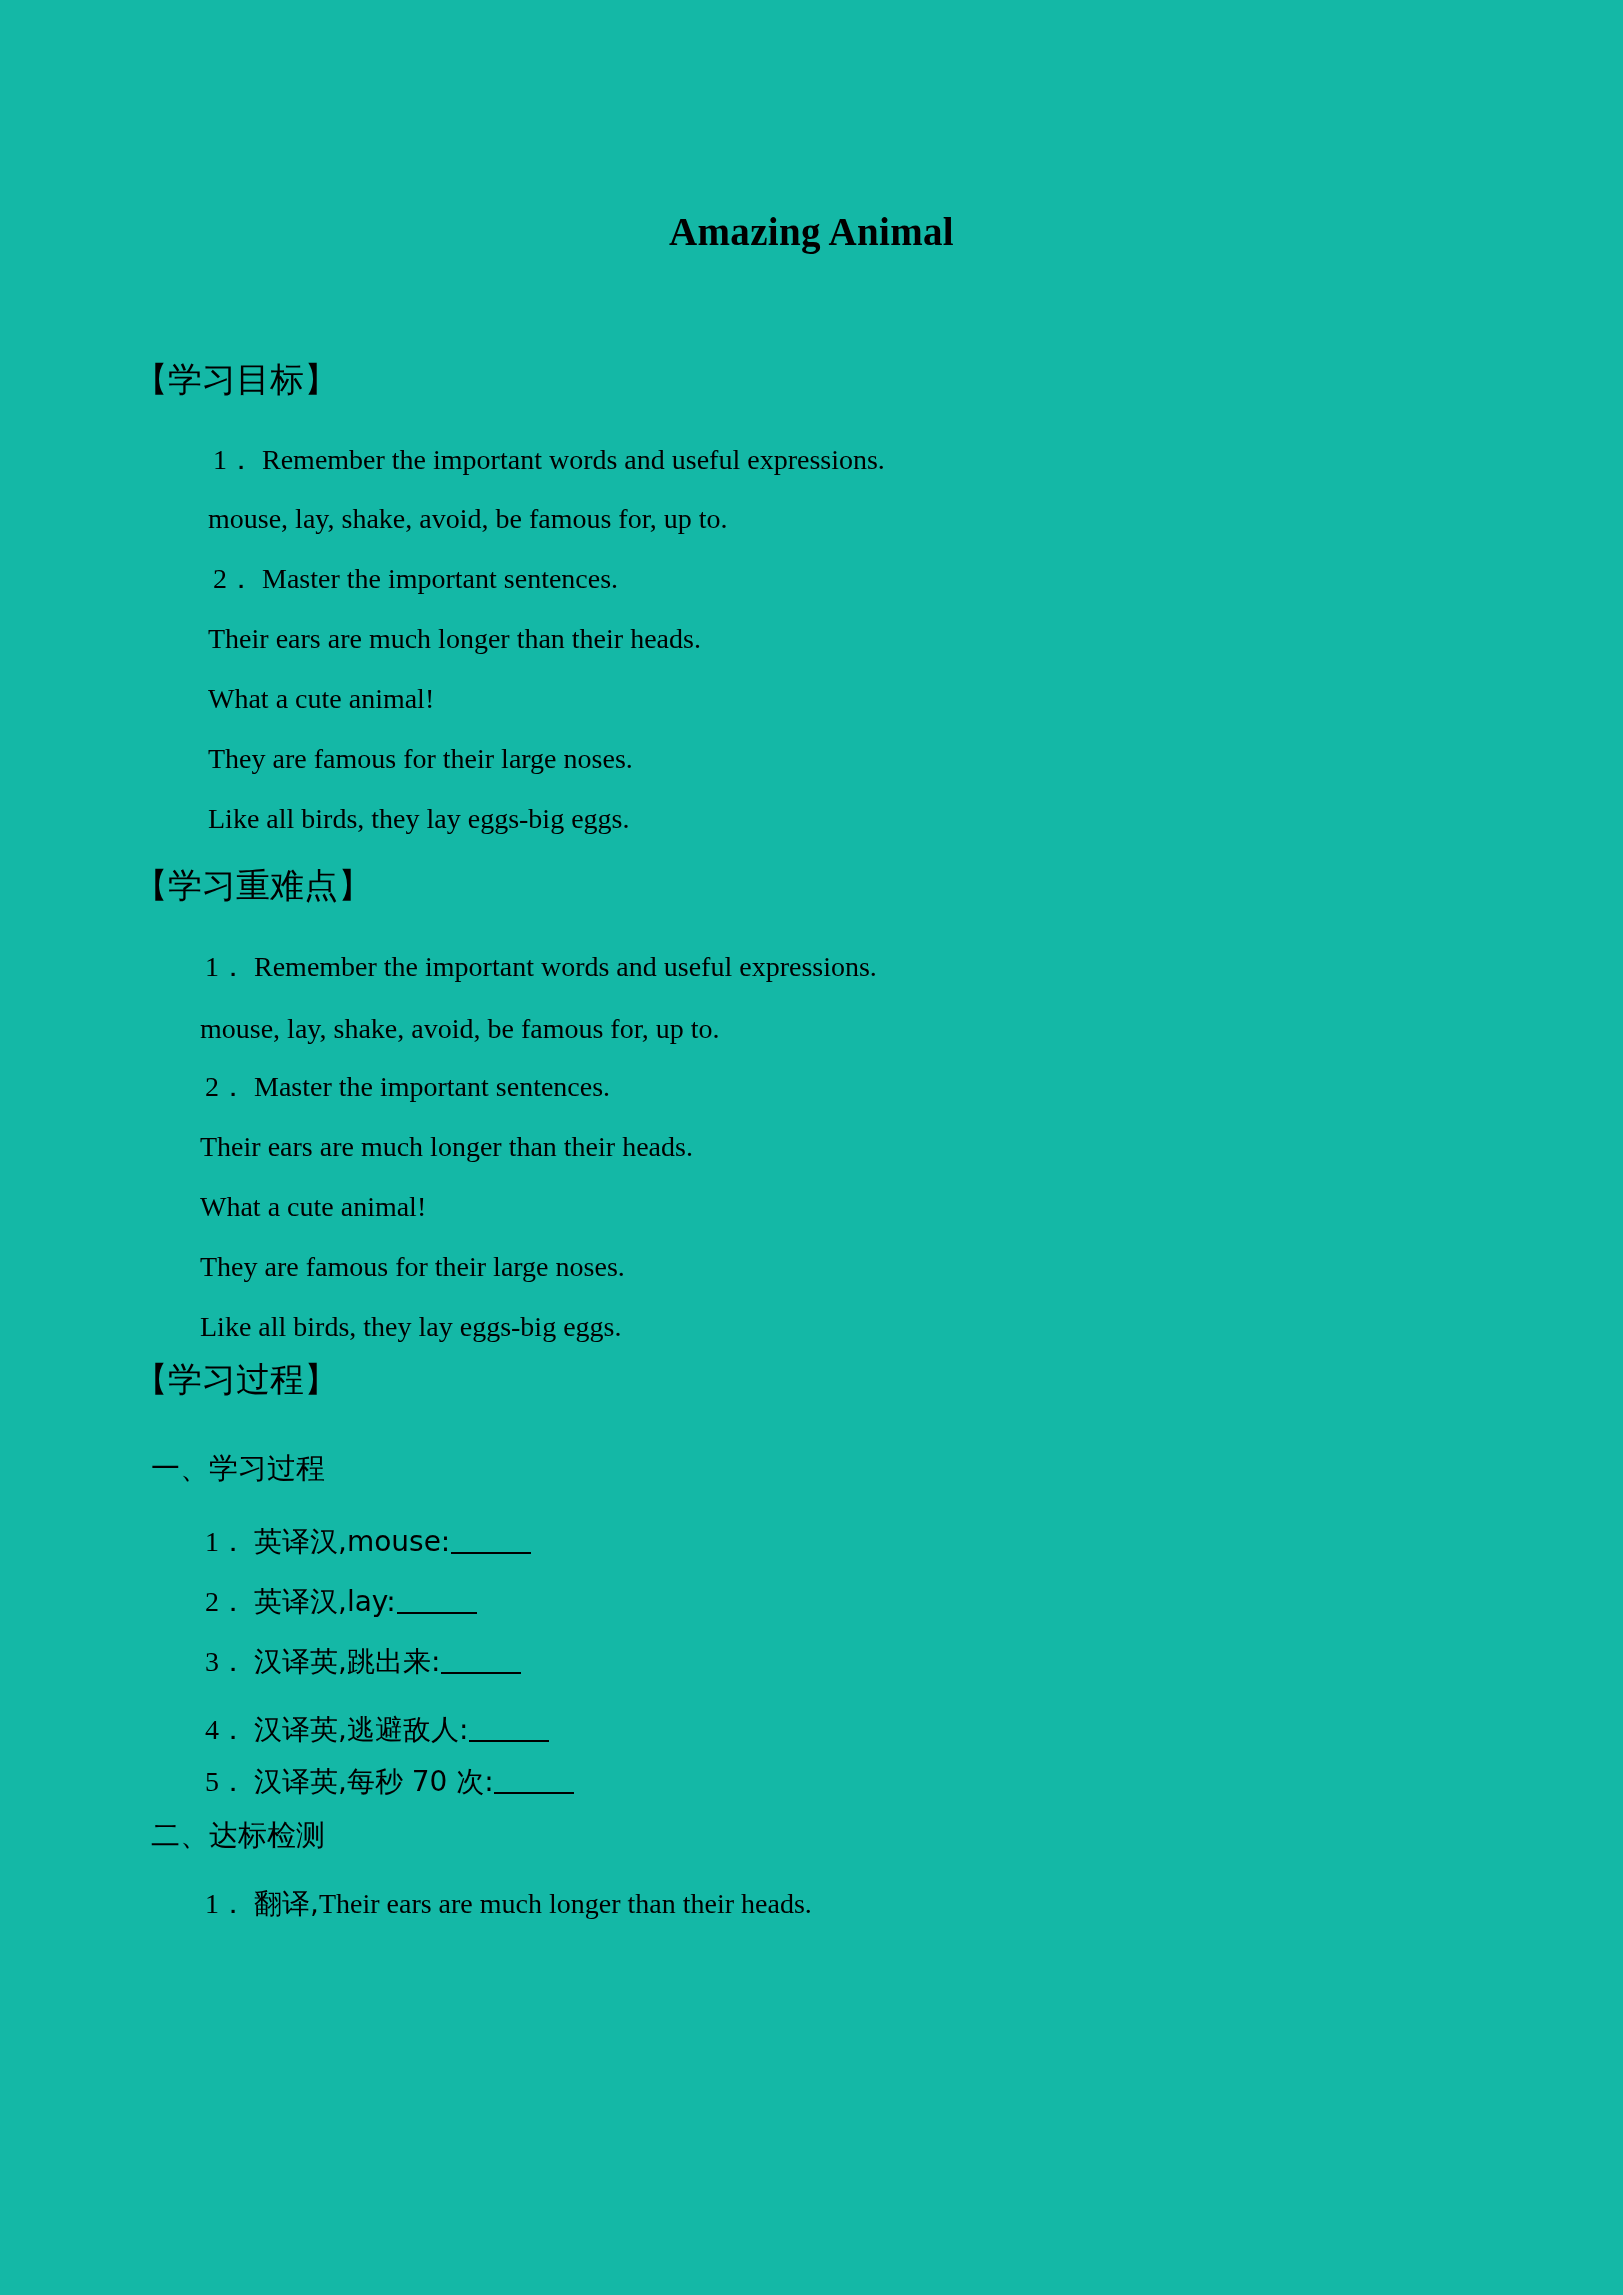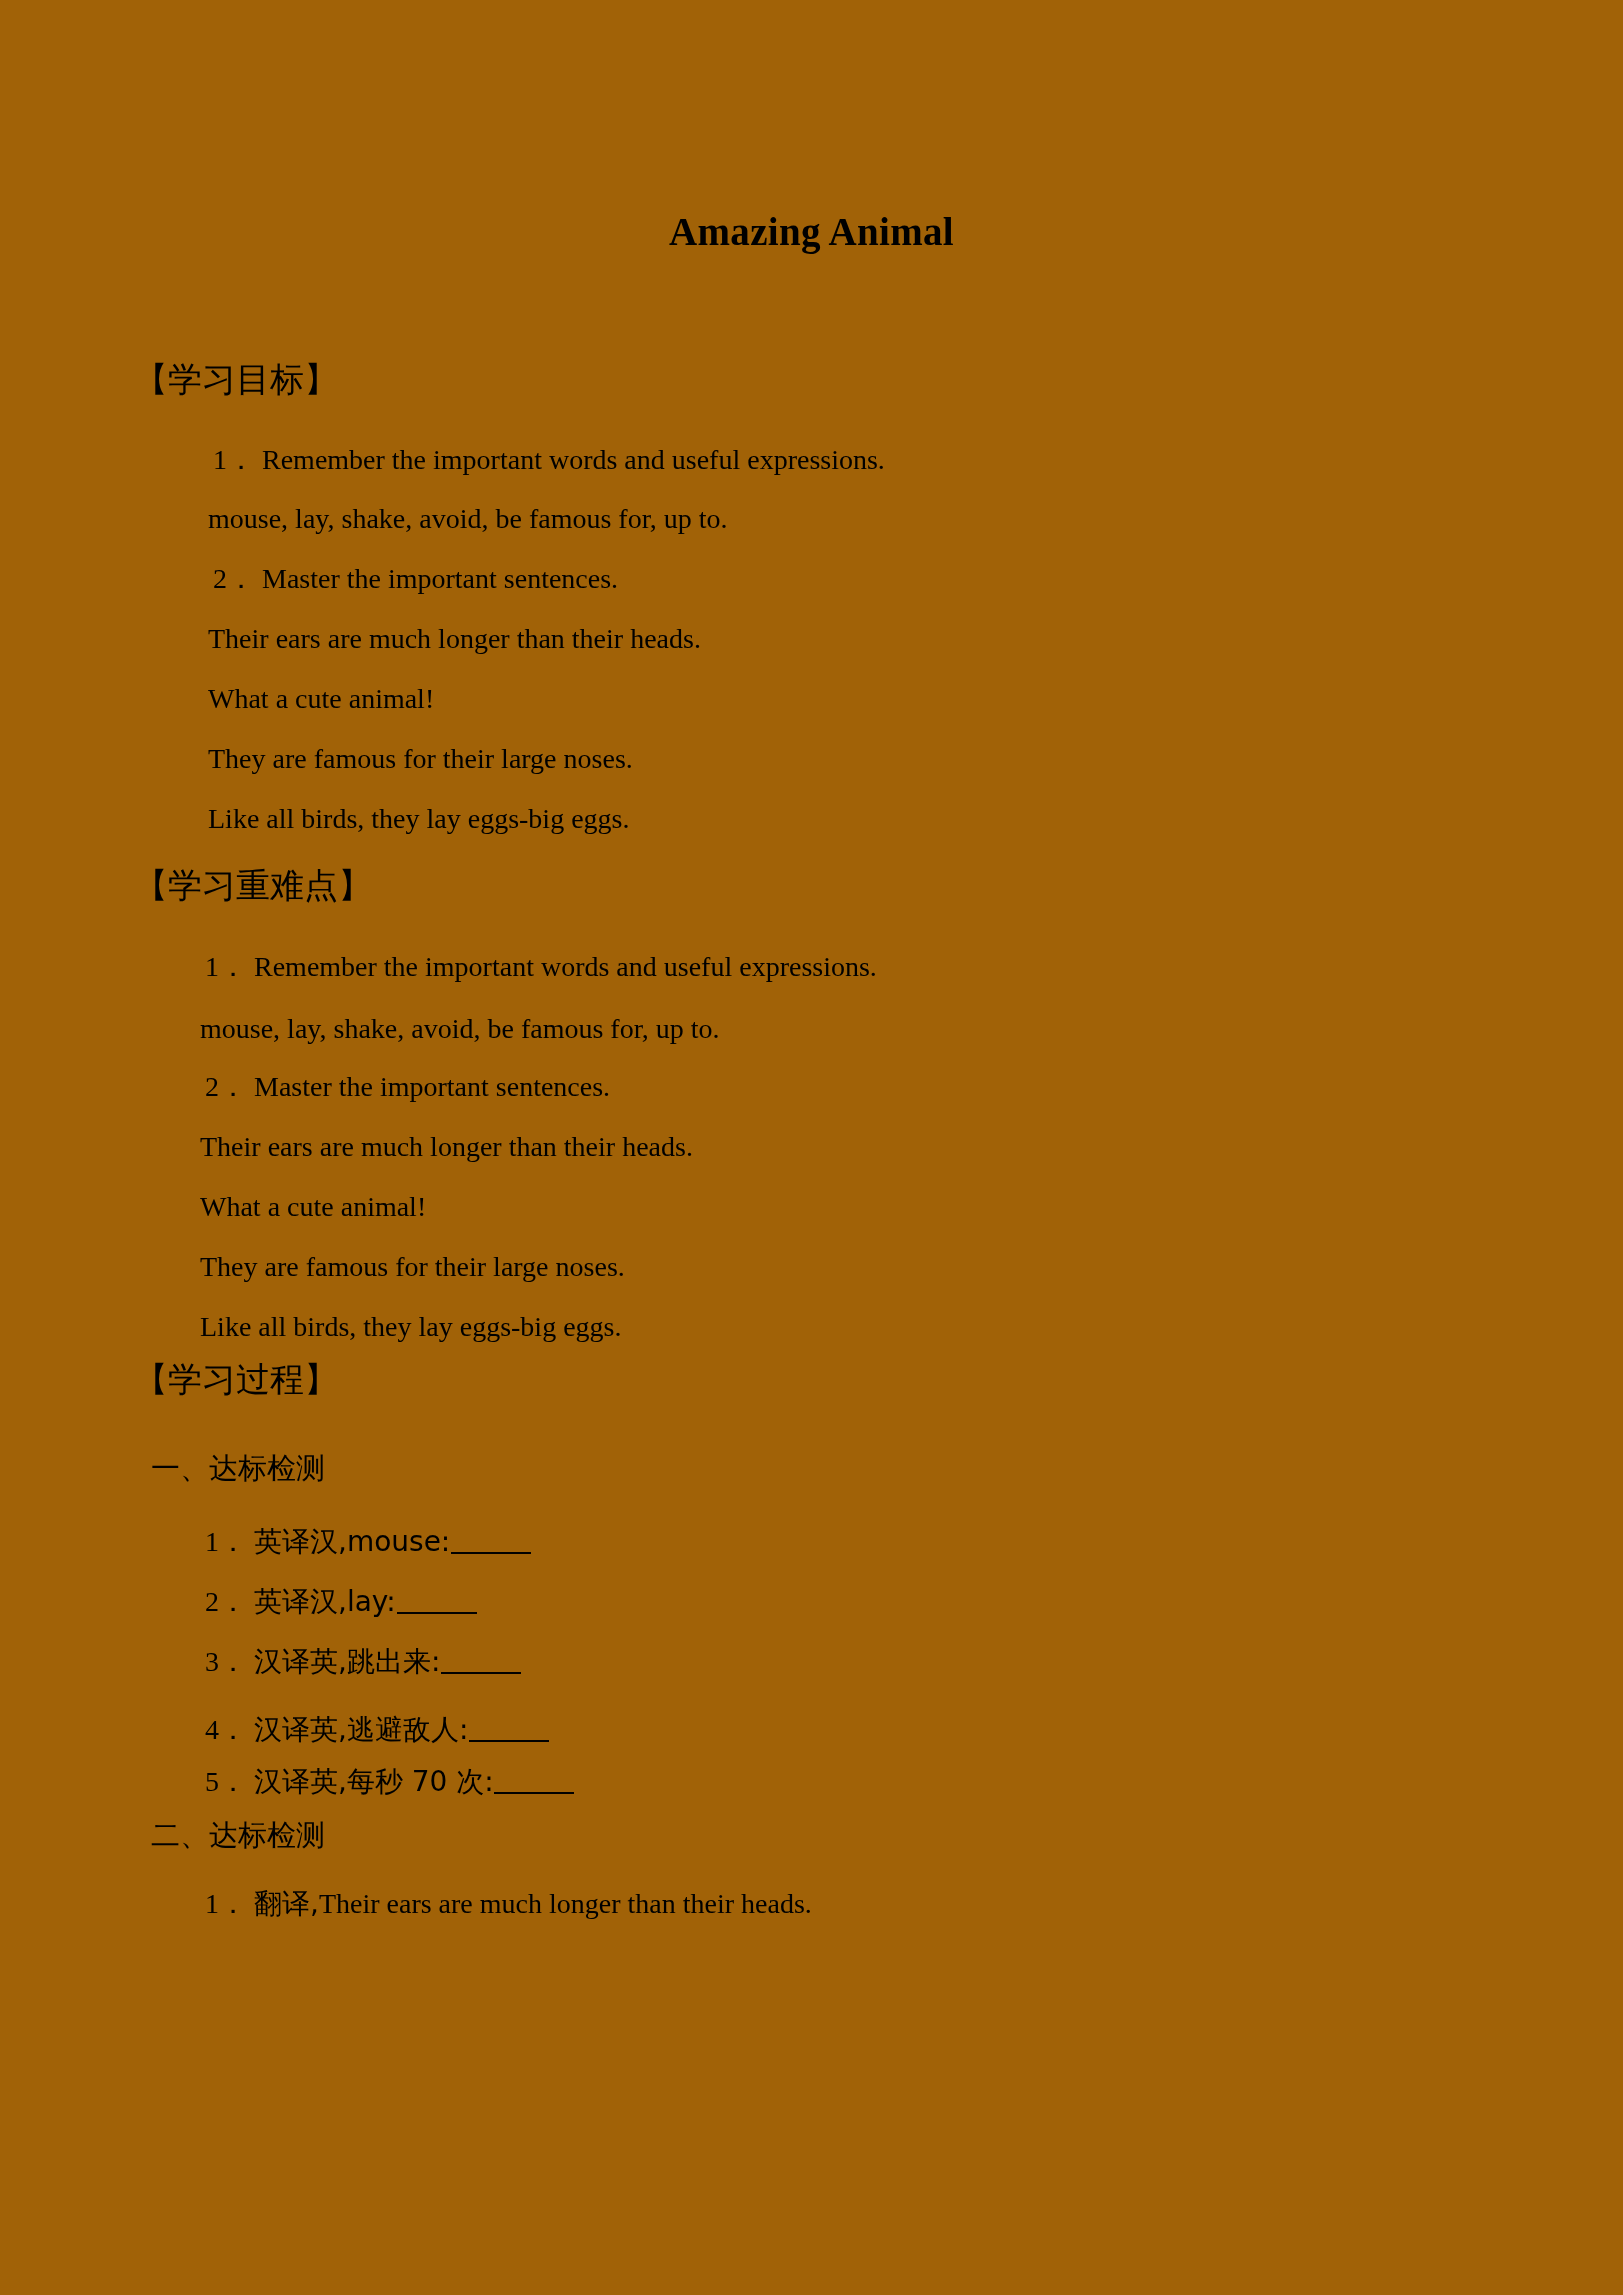--- a/index.html
+++ b/index.html
@@ -6,21 +6,21 @@
   html, body {
     margin: 0;
     padding: 0;
     background: #ffffff;
   }
 
   .page {
     position: relative;
     width: 1623px;
     height: 2295px;
-    background: #a16207;
+    background: #14b8a6;
     margin: 0 auto;
     font-family: "Liberation Serif", "DejaVu Serif", serif;
     color: #000000;
     overflow: hidden;
     box-sizing: border-box;
   }
 
   
   .doc-title {
     position: absolute;
@@ -145,21 +145,21 @@
   <div class="body-line" style="top:1130px; left:200px;">Their ears are much longer than their heads.</div>
 
   <div class="body-line" style="top:1190px; left:200px;">What a cute animal!</div>
 
   <div class="body-line" style="top:1250px; left:200px;">They are famous for their large noses.</div>
 
   <div class="body-line" style="top:1310px; left:200px;">Like all birds, they lay eggs-big eggs.</div>
 
   <div class="section-heading" style="top:1360px;">【学习过程】</div>
 
-  <div class="sub-heading" style="top:1451px;">一、达标检测</div>
+  <div class="sub-heading" style="top:1451px;">一、学习过程</div>
 
   <div class="body-line cjk" style="top:1525px; left:205px;"><span class="num-cjk">1．</span><span class="cjk-run">英译汉,mouse:</span><span class="blank"></span></div>
 
   <div class="body-line cjk" style="top:1585px; left:205px;"><span class="num-cjk">2．</span><span class="cjk-run">英译汉,lay:</span><span class="blank"></span></div>
 
   <div class="body-line cjk" style="top:1645px; left:205px;"><span class="num-cjk">3．</span><span class="cjk-run">汉译英,跳出来:</span><span class="blank"></span></div>
 
   <div class="body-line cjk" style="top:1705px; left:205px;margin-top:8px;"><span class="num-cjk">4．</span><span class="cjk-run">汉译英,逃避敌人:</span><span class="blank"></span></div>
 
   <div class="body-line cjk" style="top:1765px; left:205px;"><span class="num-cjk">5．</span><span class="cjk-run">汉译英,每秒 70 次:</span><span class="blank"></span></div>

